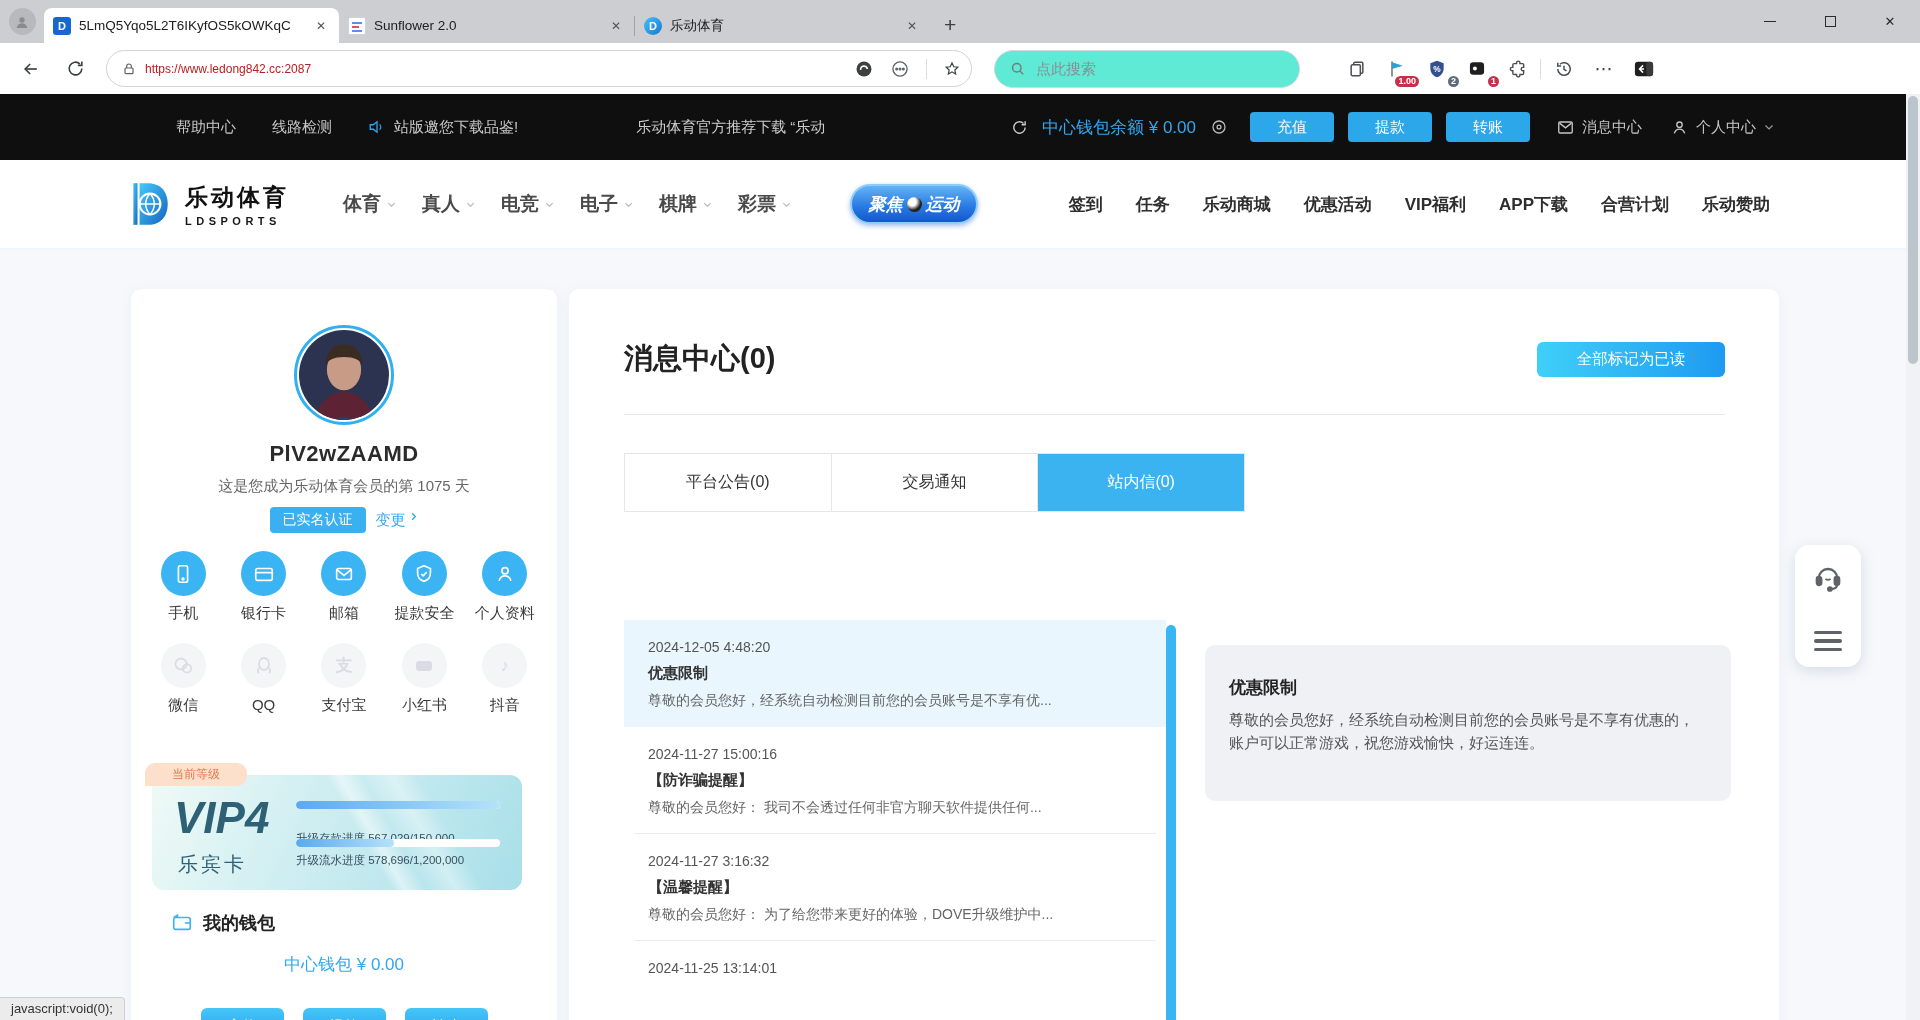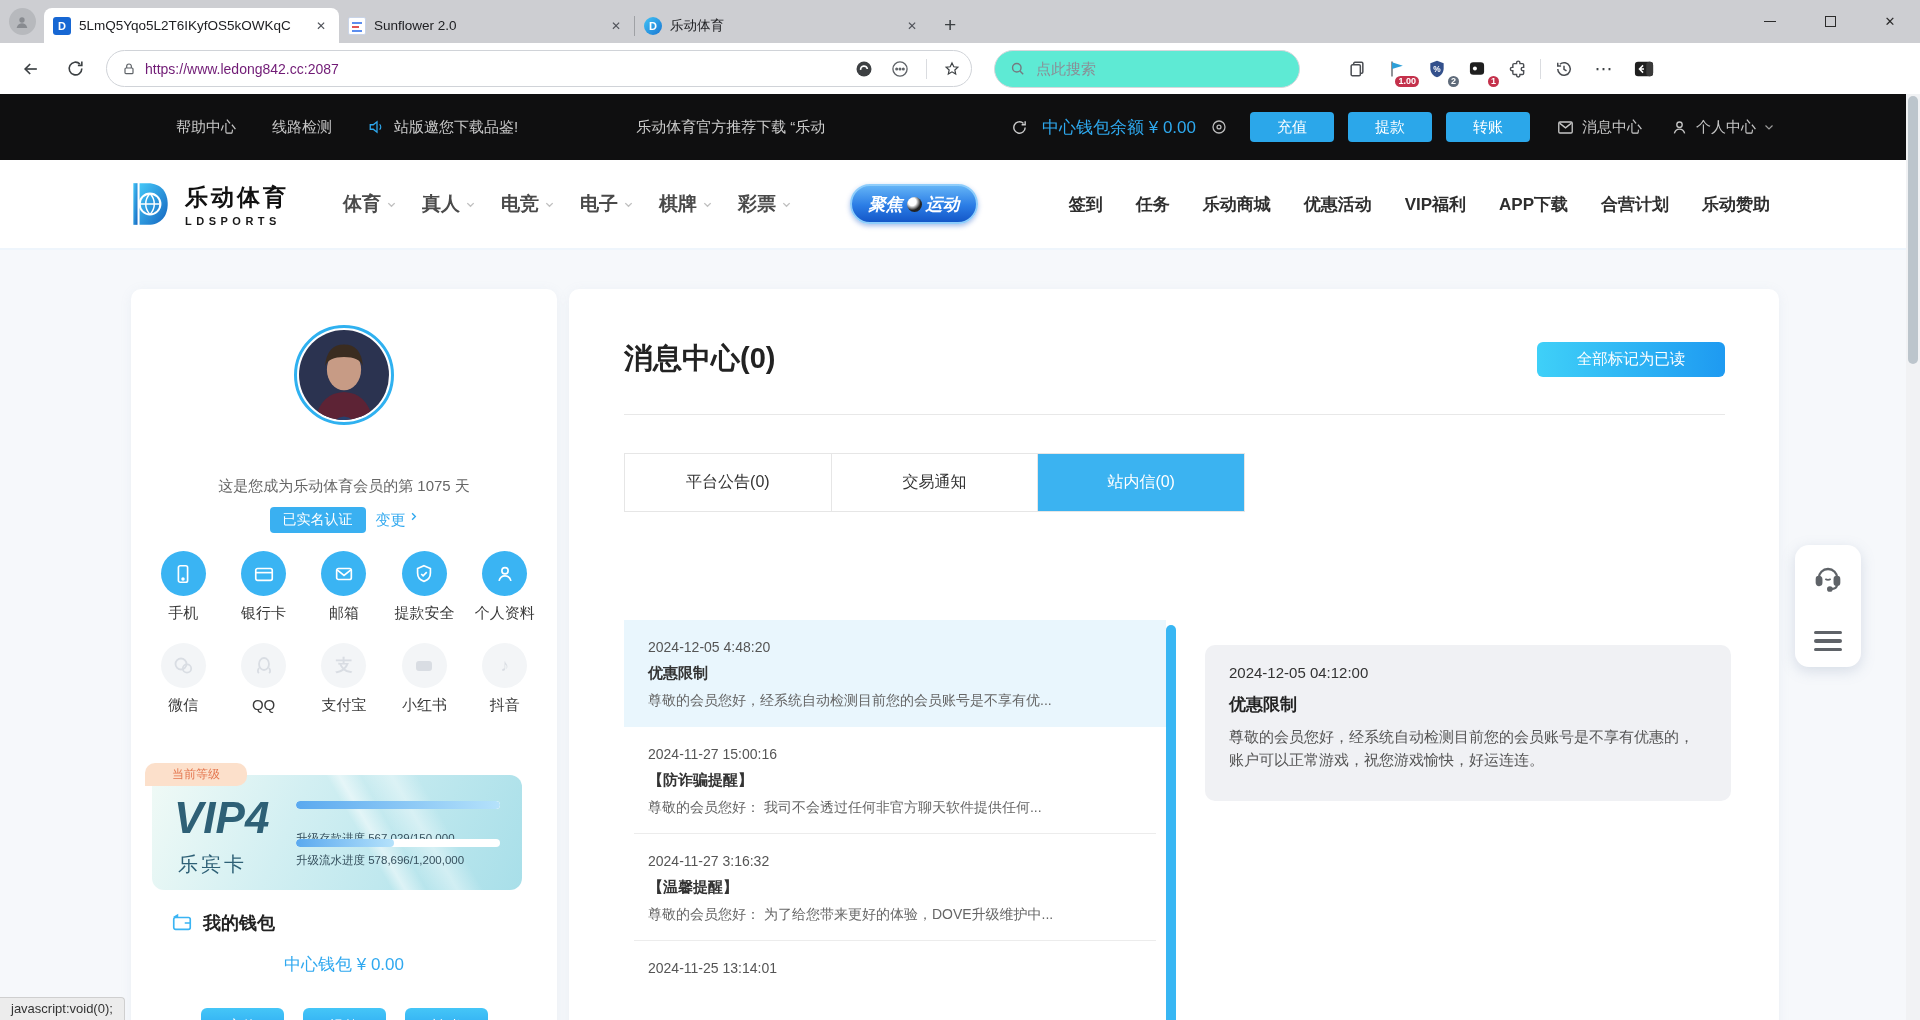--- a/index.html
+++ b/index.html
@@ -24,21 +24,21 @@
   .newtab { font-size:21px; color:#3c4043; padding:0 14px 6px; }
   .wincontrols { position:absolute; right:0; top:0; height:43px; display:flex; }
   .winbtn { width:60px; height:43px; display:flex; align-items:center; justify-content:center; color:#2b2b2b; font-size:13px; }
   .min-glyph { width:12px; height:1.4px; background:#2b2b2b; display:block; }
   .max-glyph { width:11px; height:11px; border:1.4px solid #2b2b2b; display:block; }
 
   
   .toolbar { height:51px; background:#fff; display:flex; align-items:center; padding:0 16px 0 14px; }
   .tb-icon { width:34px; height:34px; display:flex; align-items:center; justify-content:center; color:#3c4043; position:relative; flex:0 0 auto; }
   .url-pill { margin-left:14px; width:866px; height:37px; border:1px solid #d0d3d8; border-radius:19px; display:flex; align-items:center; padding:0 10px 0 14px; gap:8px; }
-  .url-text { font-size:14px; color:#701a75; }
+  .url-text { font-size:12px; color:#b91c1c; }
   .url-spacer { flex:1; }
   .pill-div { width:1px; height:20px; background:#dadce0; }
   .search-pill { margin-left:22px; width:306px; height:38px; border:1px solid #d5d8dc; border-radius:19px; display:flex; align-items:center; padding:0 14px; gap:10px; background:#5eead4; }
   .search-pill input { border:none; outline:none; background:transparent; font-family:inherit; font-size:15px; color:#555; width:100%; }
   .search-pill input::placeholder { color:#8a8f96; }
   .tbr { margin-left:40px; display:flex; align-items:center; gap:6px; }
   .badge { position:absolute; bottom:-1px; right:-5px; background:#c4314b; color:#fff; font-size:9px; line-height:11px; padding:0 3px; border-radius:7px; font-weight:bold; }
   .badge.gray { background:#5f6b7a; }
 
   
@@ -413,20 +413,21 @@
     <div class="card sidebar-card">
       <div class="avatar">
         <svg viewBox="0 0 100 100">
           <rect width="100" height="100" fill="#2b3350"></rect>
           <ellipse cx="50" cy="44" rx="19" ry="23" fill="#c79b85"></ellipse>
           <path d="M29 40q2-24 21-24t21 24q-4-10-21-10t-21 10z" fill="#3a2c20"></path>
           <path d="M18 100q6-30 32-31 26 1 32 31z" fill="#5d2335"></path>
           <path d="M40 100q10-8 20 0z" fill="#27406e"></path>
         </svg>
       </div>
+      <div class="username">PlV2wZAAMD</div>
       <div class="member-days">这是您成为乐动体育会员的第 1075 天</div>
       <div class="badge-row">
         <span class="verified-badge">已实名认证</span>
         <span class="change-link">
           <span>变更</span>
           <svg width="11" height="11" viewBox="0 0 24 24" fill="none" stroke="#2fa8ef" stroke-width="3">
               <path d="M9 5l7 7-7 7"></path>
             </svg>
         </span>
       </div>
@@ -577,21 +578,20 @@
           <div class="msg-preview">尊敬的会员您好： 为了给您带来更好的体验，DOVE升级维护中...</div>
           <div class="divider"></div>
         </div>
         <div class="msg">
           <div class="msg-date">2024-11-25 13:14:01</div>
         </div>
       </div>
       <div class="list-scrollbar"></div>
 
       <div class="detail-card">
-        <div class="detail-date">2024-12-05 04:12:00</div>
         <div class="detail-title">优惠限制</div>
         <div class="detail-body">尊敬的会员您好，经系统自动检测目前您的会员账号是不享有优惠的，账户可以正常游戏，祝您游戏愉快，好运连连。</div>
       </div>
     </div>
 
     <div class="float-widget">
       <svg width="32" height="32" viewBox="0 0 24 24" fill="none" stroke="#5f6368" stroke-width="1.7">
         <path d="M5 13a7 7 0 0 1 14 0"></path>
         <rect x="3.6" y="12" width="3.4" height="6" rx="1.6" fill="#5f6368"></rect>
         <rect x="17" y="12" width="3.4" height="6" rx="1.6" fill="#5f6368"></rect>

